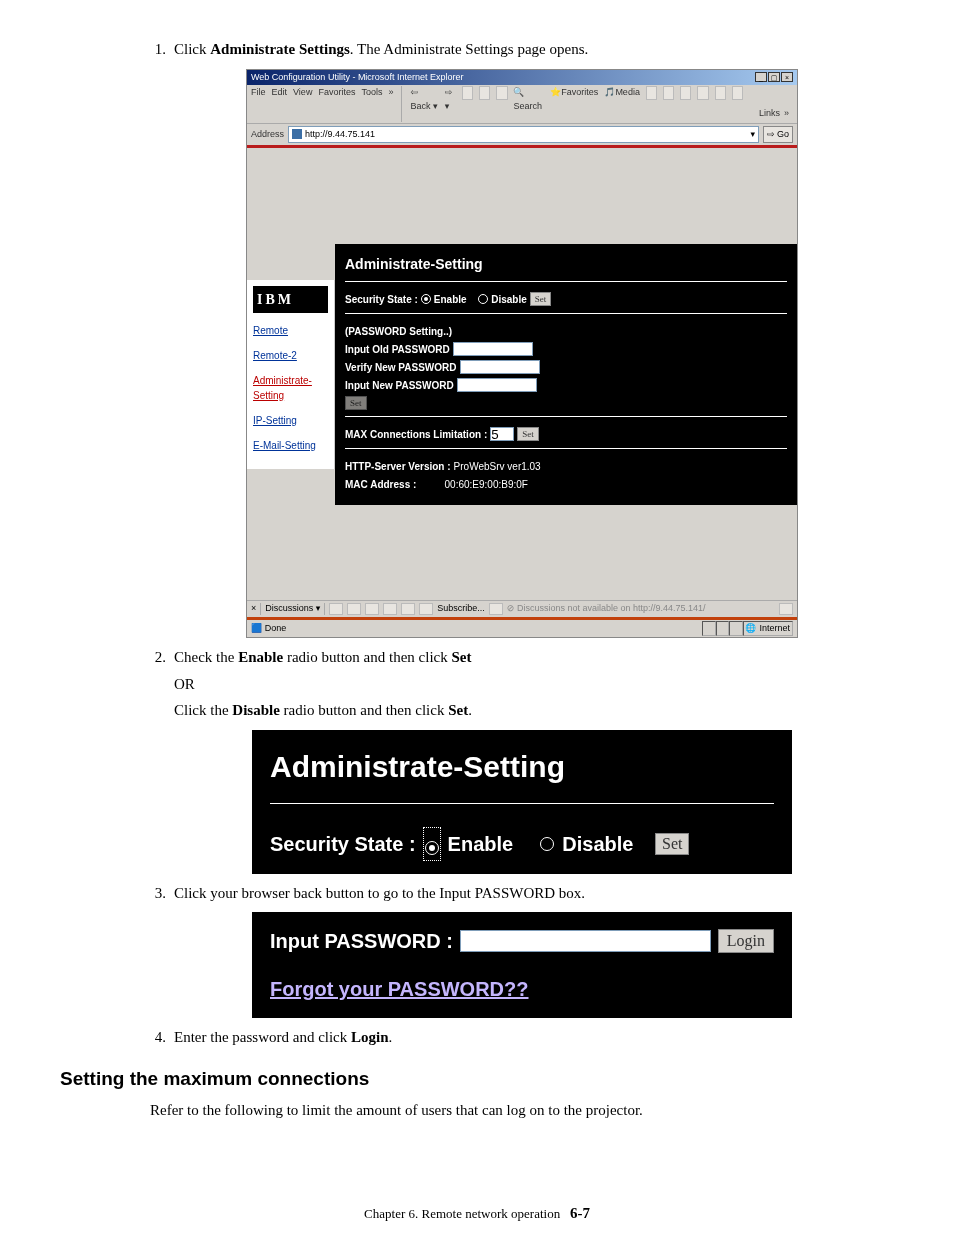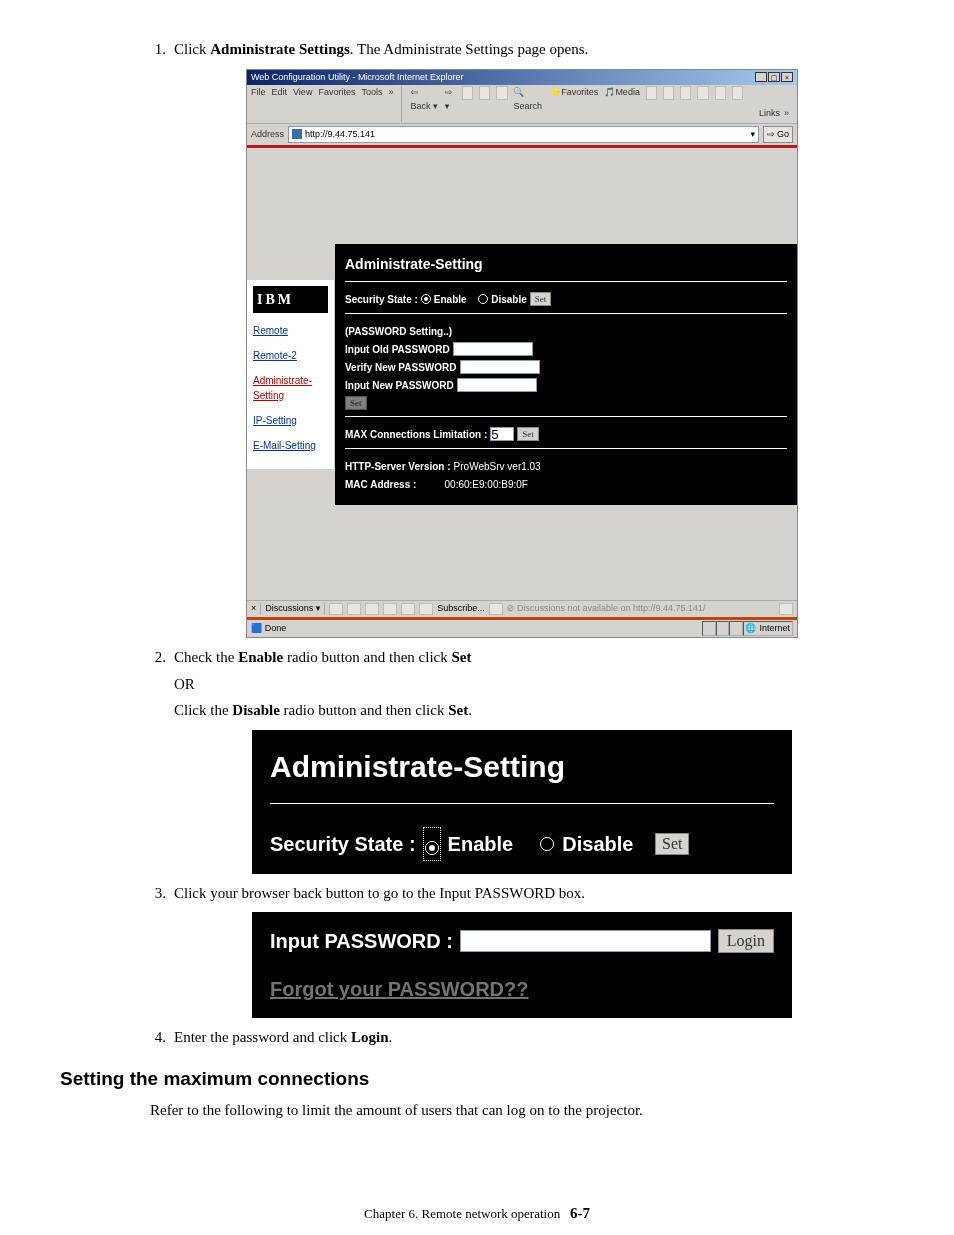--- a/index.html
+++ b/index.html
@@ -48,21 +48,21 @@
 .statusbar2 { display: flex; align-items: center; padding: 1px 4px; background: #d6d3ce; border-top: 3px solid #c2410c; font-size: 9px; }
 .dark-box { background: #000; color: #fff; font-family: Arial, sans-serif; text-align: left; padding: 14px 18px; width: 540px; }
 .dark-box .security-row { display: flex; align-items: center; gap: 8px; font-size: 20px; font-weight: bold; }
 .dark-box .radio2 { width: 14px; height: 14px; border-radius: 50%; border: 1px solid #fff; display: inline-flex; align-items: center; justify-content: center; }
 .dark-box .radio2.checked::after { content: ''; width: 6px; height: 6px; background: #fff; border-radius: 50%; display: block; }
 .dark-box .focus { outline: 1px dotted #fff; padding: 1px; }
 .dark-box .setbtn2 { font-family: Tahoma; font-size: 16px; background: #d6d3ce; color: #333; border: 1px solid #888; padding: 1px 6px; font-weight: normal; }
 .dark-box .inputpw { display: flex; align-items: center; gap: 7px; font-size: 20px; font-weight: bold; }
 .dark-box .inputpw input { flex: 1; height: 22px; background: #fff; border: 1px solid #7f9db9; }
 .dark-box .loginbtn { font-family: Tahoma; font-size: 16px; background: #d6d3ce; color: #333; border: 1px solid #888; padding: 2px 8px; font-weight: normal; }
-.dark-box .forgot { margin-top: 18px; text-decoration: underline; color: #737373; font-size: 20px; font-weight: bold; }
+.dark-box .forgot { margin-top: 18px; text-decoration: underline; color: #c4b5fd; font-size: 20px; font-weight: bold; }
 .section-heading { font-family: Arial, sans-serif; font-size: 19px; font-weight: bold; margin-top: 16px; margin-bottom: 6px; margin-left: 0; }
 .section-body { margin-left: 90px; }
 .footer { text-align: center; font-size: 13px; margin-top: 80px; }
 .footer .pg { font-weight: bold; font-size: 15px; }
 </style>
 </head>
 <body>
 
 <div class="content">
 

